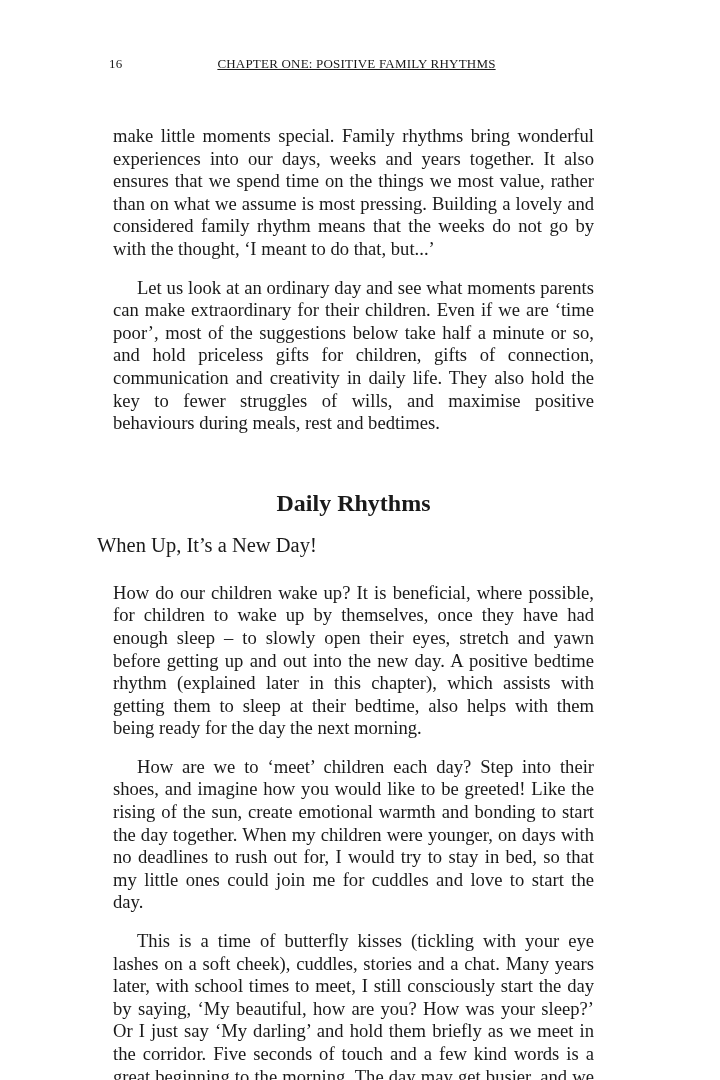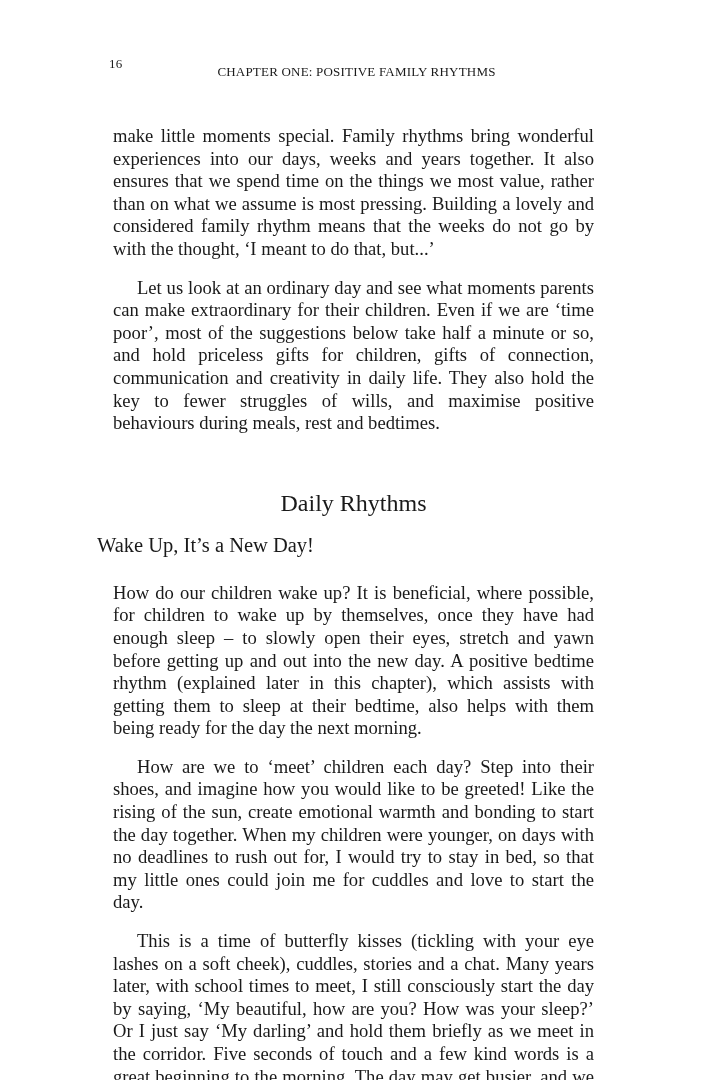--- a/index.html
+++ b/index.html
@@ -27,22 +27,23 @@
     .page-number {
       position: absolute;
       left: 12px;
       top: 0;
     }
     .chapter-title {
       position: absolute;
       left: 0;
       right: 0;
       text-align: center;
-      top: 8px;
+      top: 0;
       padding-left: 6px;
+      text-decoration: underline;
     }
     .content {
       position: absolute;
       left: 97px;
       top: 109px;
       width: 513px;
       font-size: 18.6px;
       line-height: 22.6px;
     }
     .content p {
@@ -51,21 +52,21 @@
       text-align-last: left;
     }
     .content p.indent {
       text-indent: 24px;
     }
     .section-heading {
       text-align: center;
       font-size: 24px;
       line-height: 30px;
       margin: 53px 0 0 0;
-      font-weight: normal;
+      font-weight: bold;
     }
     .subsection-heading {
       font-size: 20.5px;
       line-height: 26px;
       margin: 14px 0 0 0;
       font-weight: normal;
     }
     .after-sub {
       margin-top: 24px !important;
     }
@@ -76,18 +77,18 @@
 <div class="running-head">
   <span class="page-number">16</span>
   <span class="chapter-title">CHAPTER ONE: POSITIVE FAMILY RHYTHMS</span>
 </div>
 
 <div class="content">
   <p>make little moments special. Family rhythms bring wonderful experiences into our days, weeks and years together. It also ensures that we spend time on the things we most value, rather than on what we assume is most pressing. Building a lovely and considered family rhythm means that the weeks do not go by with the thought, ‘I meant to do that, but...’</p>
   <p class="indent">Let us look at an ordinary day and see what moments parents can make extraordinary for their children. Even if we are ‘time poor’, most of the suggestions below take half a minute or so, and hold priceless gifts for children, gifts of connection, communication and creativity in daily life. They also hold the key to fewer struggles of wills, and maximise positive behaviours during meals, rest and bedtimes.</p>
 
   <h2 class="section-heading">Daily Rhythms</h2>
-  <h3 class="subsection-heading">Wake Up, It’s a New Day!</h3>
+  <h3 class="subsection-heading">When Up, It’s a New Day!</h3>
 
   <p class="after-sub">How do our children wake up? It is beneficial, where possible, for children to wake up by themselves, once they have had enough sleep – to slowly open their eyes, stretch and yawn before getting up and out into the new day. A positive bedtime rhythm (explained later in this chapter), which assists with getting them to sleep at their bedtime, also helps with them being ready for the day the next morning.</p>
   <p class="indent">How are we to ‘meet’ children each day? Step into their shoes, and imagine how you would like to be greeted! Like the rising of the sun, create emotional warmth and bonding to start the day together. When my children were younger, on days with no deadlines to rush out for, I would try to stay in bed, so that my little ones could join me for cuddles and love to start the day.</p>
   <p class="indent last-para" style="text-align-last: justify;">This is a time of butterfly kisses (tickling with your eye lashes on a soft cheek), cuddles, stories and a chat. Many years later, with school times to meet, I still consciously start the day by saying, ‘My beautiful, how are you? How was your sleep?’ Or I just say ‘My darling’ and hold them briefly as we meet in the corridor. Five seconds of touch and a few kind words is a great beginning to the morning. The day may get busier, and we may</p>
 </div>
 
 </body></html>

